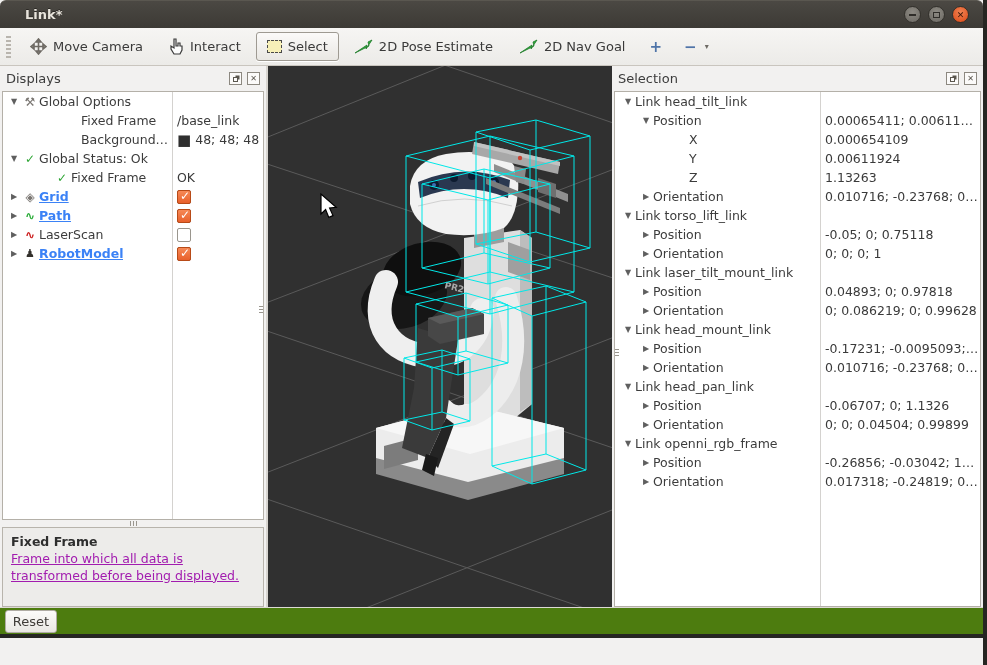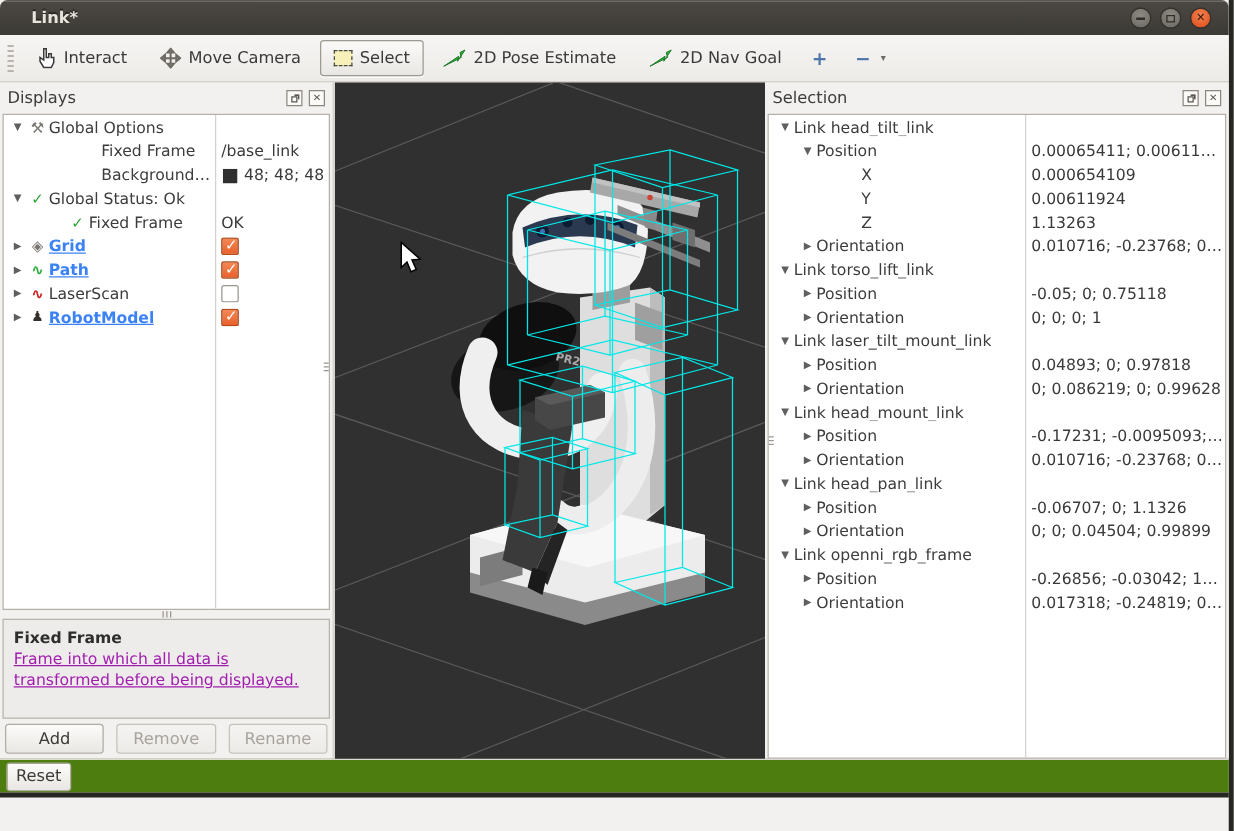--- a/index.html
+++ b/index.html
@@ -119,39 +119,39 @@
           <span>✕</span>
         </div>
     </div>
   </div>
 
 
   <div class="toolbar">
     <div class="tb-handle"></div>
 
     <div class="tool">
-      <svg width="15" height="17" viewBox="0 0 15 17">
-        <path d="M5 1 L7 1 L7 8 L9 8 L9 5 L11 5 L11 8 L13 8 L13 12 L11 16 L5 16 L2 11 L2 8 L5 10 Z" fill="#fdfdfd" stroke="#3a3a3a" stroke-width="1.2"></path>
-      </svg>
-      <span>Interact</span>
-    </div>
-
-    <div class="tool">
       <svg width="17" height="17" viewBox="0 0 17 17">
         <g stroke="#6e6a64" stroke-width="1.6" fill="#8d8982">
           <path d="M8.5 1 L11 4 L6 4 Z"></path>
             <path d="M8.5 16 L11 13 L6 13 Z"></path>
           <path d="M1 8.5 L4 6 L4 11 Z"></path>
             <path d="M16 8.5 L13 6 L13 11 Z"></path>
           <path d="M8.5 4 L8.5 13 M4 8.5 L13 8.5" fill="none"></path>
         </g>
       </svg>
       <span>Move Camera</span>
     </div>
 
+    <div class="tool">
+      <svg width="15" height="17" viewBox="0 0 15 17">
+        <path d="M5 1 L7 1 L7 8 L9 8 L9 5 L11 5 L11 8 L13 8 L13 12 L11 16 L5 16 L2 11 L2 8 L5 10 Z" fill="#fdfdfd" stroke="#3a3a3a" stroke-width="1.2"></path>
+      </svg>
+      <span>Interact</span>
+    </div>
+
     <div class="tool active">
       <span class="select-glyph"></span>
       <span>Select</span>
     </div>
 
     <div class="tool">
       <svg width="19" height="15" viewBox="0 0 19 15">
         <path d="M1 14 L13 6 L12 10 L18 1 L14 3 L15 7 Z" fill="#2fae3c" stroke="#1d7a28" stroke-width="0.8"></path>
       </svg>
       <span>2D Pose Estimate</span>
@@ -313,25 +313,20 @@
         </div>
       <div class="hsplit">
           <i></i>
           <i></i>
           <i></i>
         </div>
       <div class="help-box">
         <div class="help-title">Fixed Frame</div>
         <div class="help-body">Frame into which all data is transformed before being displayed.</div>
       </div>
-      <div class="btn-row">
-        <button class="btn">Add</button>
-        <button class="btn disabled">Remove</button>
-        <button class="btn disabled">Rename</button>
-      </div>
     </div>
 
     <div class="viewport">
       <svg width="344" height="541" viewBox="0 0 344 541">
 
         <g stroke="#5a5a5a" stroke-width="1">
           <line x1="-10" y1="75" x2="200" y2="-10"></line>
           <line x1="-10" y1="240" x2="354" y2="100"></line>
           <line x1="-10" y1="410" x2="354" y2="268"></line>
           <line x1="-10" y1="585" x2="354" y2="440"></line>

